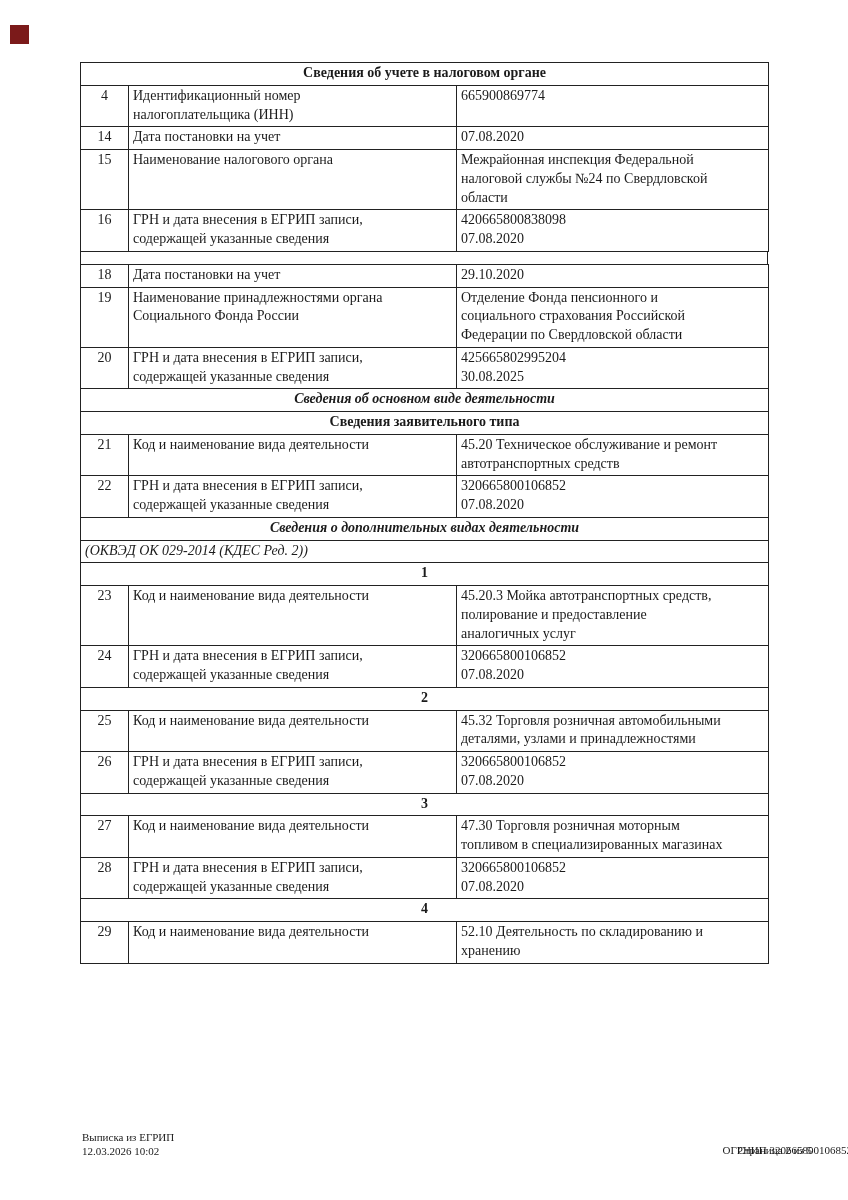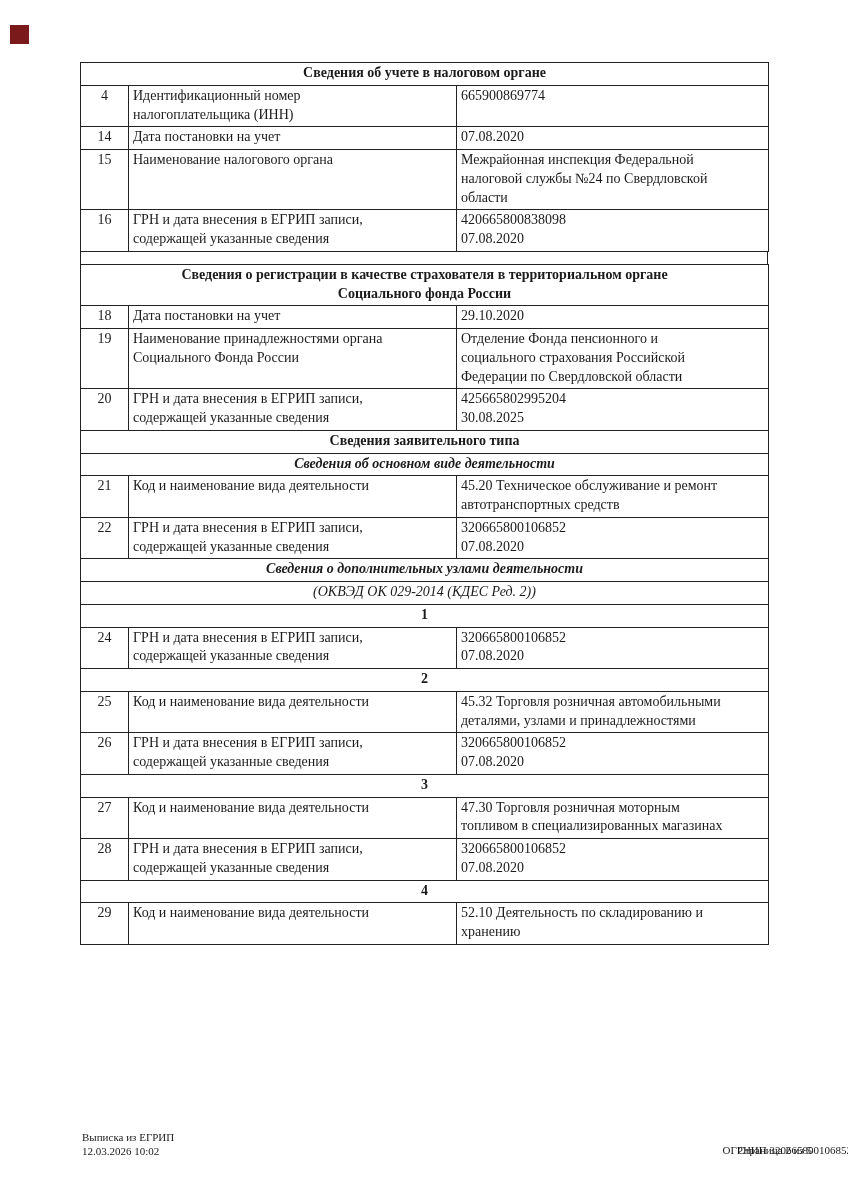--- a/index.html
+++ b/index.html
@@ -51,21 +51,20 @@
   .sec-bold{font-weight:bold;font-size:15px;white-space:pre-line;}
   .sec-italic{font-style:italic;font-size:15px;white-space:pre-line;}
   td.sec-it{
     text-align:center;
     font-weight:bold;
     font-style:italic;
     font-size:15px;
     padding-top:2px;padding-bottom:2px;
   }
   td.sec-it-reg{
-    text-align:center;
     font-style:italic;
     font-size:15px;
     padding-top:2px;padding-bottom:2px;
   }
   .spacer{
     height:12px;
     border-left:1.5px solid #222222;
     border-right:1.5px solid #222222;
   }
   .footer{
@@ -129,24 +128,20 @@
     <div class="spacer"></div>
 
     <table class="tbl">
       <colgroup>
           <col class="c-num">
           <col class="c-lbl">
           <col class="c-val">
         </colgroup>
       <tbody>
         <tr>
-          <td colspan="3" class="sec">Сведения о регистрации в качестве страхователя в территориальном органе
-Социального фонда России</td>
-        </tr>
-        <tr>
           <td class="num">18</td>
           <td class="lbl">Дата постановки на учет</td>
           <td class="val">29.10.2020</td>
         </tr>
         <tr>
           <td class="num">19</td>
           <td class="lbl">Наименование принадлежностями органа
 Социального Фонда России</td>
           <td class="val">Отделение Фонда пенсионного и
 социального страхования Российской
@@ -154,48 +149,55 @@
         </tr>
         <tr>
           <td class="num">20</td>
           <td class="lbl">ГРН и дата внесения в ЕГРИП  записи,
 содержащей указанные сведения</td>
           <td class="val">425665802995204
 30.08.2025</td>
         </tr>
 
         <tr>
+          <td colspan="3" class="sec-it">Сведения об основном виде деятельности</td>
+        </tr>
+        <tr>
           <td colspan="3" class="sec">Сведения заявительного типа</td>
-        </tr>
-        <tr>
-          <td colspan="3" class="sec-it">Сведения об основном виде деятельности</td>
         </tr>
         <tr>
           <td class="num">21</td>
           <td class="lbl">Код и наименование вида деятельности</td>
           <td class="val">45.20 Техническое обслуживание и ремонт
 автотранспортных средств</td>
         </tr>
         <tr>
           <td class="num">22</td>
           <td class="lbl">ГРН и дата внесения в ЕГРИП записи,
 содержащей указанные сведения</td>
           <td class="val">320665800106852
 07.08.2020</td>
         </tr>
 
         <tr>
-          <td colspan="3" class="sec-it">Сведения о дополнительных узлами деятельности</td>
+          <td colspan="3" class="sec-it">Сведения о дополнительных видах деятельности</td>
         </tr>
         <tr>
           <td colspan="3" class="sec-it-reg">(ОКВЭД ОК 029-2014 (КДЕС Ред. 2))</td>
         </tr>
 
         <tr>
           <td colspan="3" class="sec">1</td>
+        </tr>
+        <tr>
+          <td class="num">23</td>
+          <td class="lbl">Код и наименование вида деятельности</td>
+          <td class="val">45.20.3 Мойка автотранспортных средств,
+полирование и предоставление
+аналогичных услуг</td>
         </tr>
         <tr>
           <td class="num">24</td>
           <td class="lbl">ГРН и дата внесения в ЕГРИП записи,
 содержащей указанные сведения</td>
           <td class="val">320665800106852
 07.08.2020</td>
         </tr>
 
         <tr>

